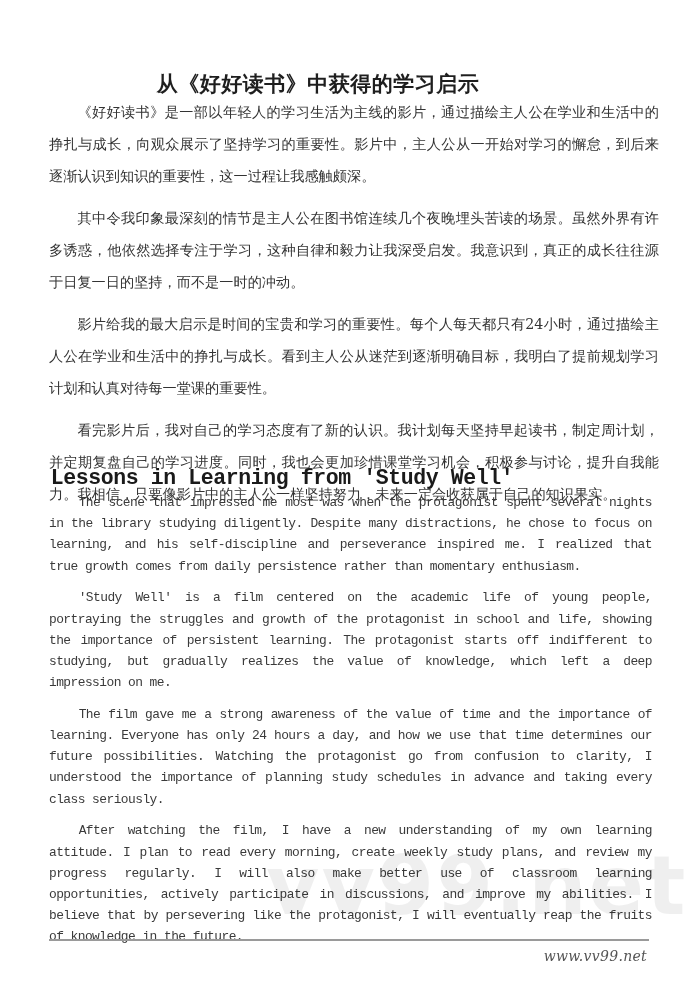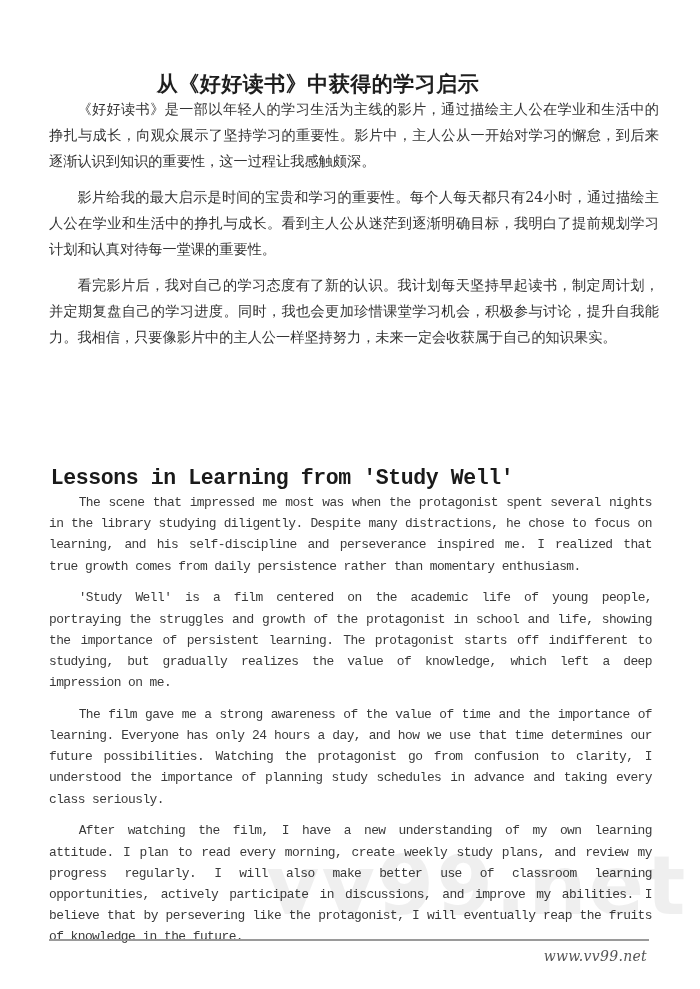--- a/index.html
+++ b/index.html
@@ -32,21 +32,21 @@
     color: #1e1e1e;
     letter-spacing: 0.5px;
   }
   .cn-body {
     position: absolute;
     top: 96px;
     left: 49px;
     width: 610px;
     font-family: "DejaVu Serif", serif;
     font-size: 14.2px;
-    line-height: 26px;
+    line-height: 32px;
     color: #333333;
     text-align: justify;
   }
   .cn-body p {
     margin: 0 0 10px 0;
     text-indent: 2em;
   }
   .title-en {
     position: absolute;
     top: 448px;
@@ -108,20 +108,21 @@
 </style>
 </head>
 <body>
 
 <div class="page">
 
   <h1 class="title-cn">从《好好读书》中获得的学习启示</h1>
 
   <div class="cn-body">
     <p>《好好读书》是一部以年轻人的学习生活为主线的影片，通过描绘主人公在学业和生活中的挣扎与成长，向观众展示了坚持学习的重要性。影片中，主人公从一开始对学习的懈怠，到后来逐渐认识到知识的重要性，这一过程让我感触颇深。</p>
+    <p>其中令我印象最深刻的情节是主人公在图书馆连续几个夜晚埋头苦读的场景。虽然外界有许多诱惑，他依然选择专注于学习，这种自律和毅力让我深受启发。我意识到，真正的成长往往源于日复一日的坚持，而不是一时的冲动。</p>
     <p>影片给我的最大启示是时间的宝贵和学习的重要性。每个人每天都只有24小时，通过描绘主人公在学业和生活中的挣扎与成长。看到主人公从迷茫到逐渐明确目标，我明白了提前规划学习计划和认真对待每一堂课的重要性。</p>
     <p>看完影片后，我对自己的学习态度有了新的认识。我计划每天坚持早起读书，制定周计划，并定期复盘自己的学习进度。同时，我也会更加珍惜课堂学习机会，积极参与讨论，提升自我能力。我相信，只要像影片中的主人公一样坚持努力，未来一定会收获属于自己的知识果实。</p>
   </div>
 
   <h2 class="title-en">Lessons in Learning from 'Study Well'</h2>
 
   <div class="en-body">
     <p>The scene that impressed me most was when the protagonist spent several nights in the library studying diligently. Despite many distractions, he chose to focus on learning, and his self-discipline and perseverance inspired me. I realized that true growth comes from daily persistence rather than momentary enthusiasm.</p>
     <p>'Study Well' is a film centered on the academic life of young people, portraying the struggles and growth of the protagonist in school and life, showing the importance of persistent learning. The protagonist starts off indifferent to studying, but gradually realizes the value of knowledge, which left a deep impression on me.</p>
     <p>The film gave me a strong awareness of the value of time and the importance of learning. Everyone has only 24 hours a day, and how we use that time determines our future possibilities. Watching the protagonist go from confusion to clarity, I understood the importance of planning study schedules in advance and taking every class seriously.</p>

